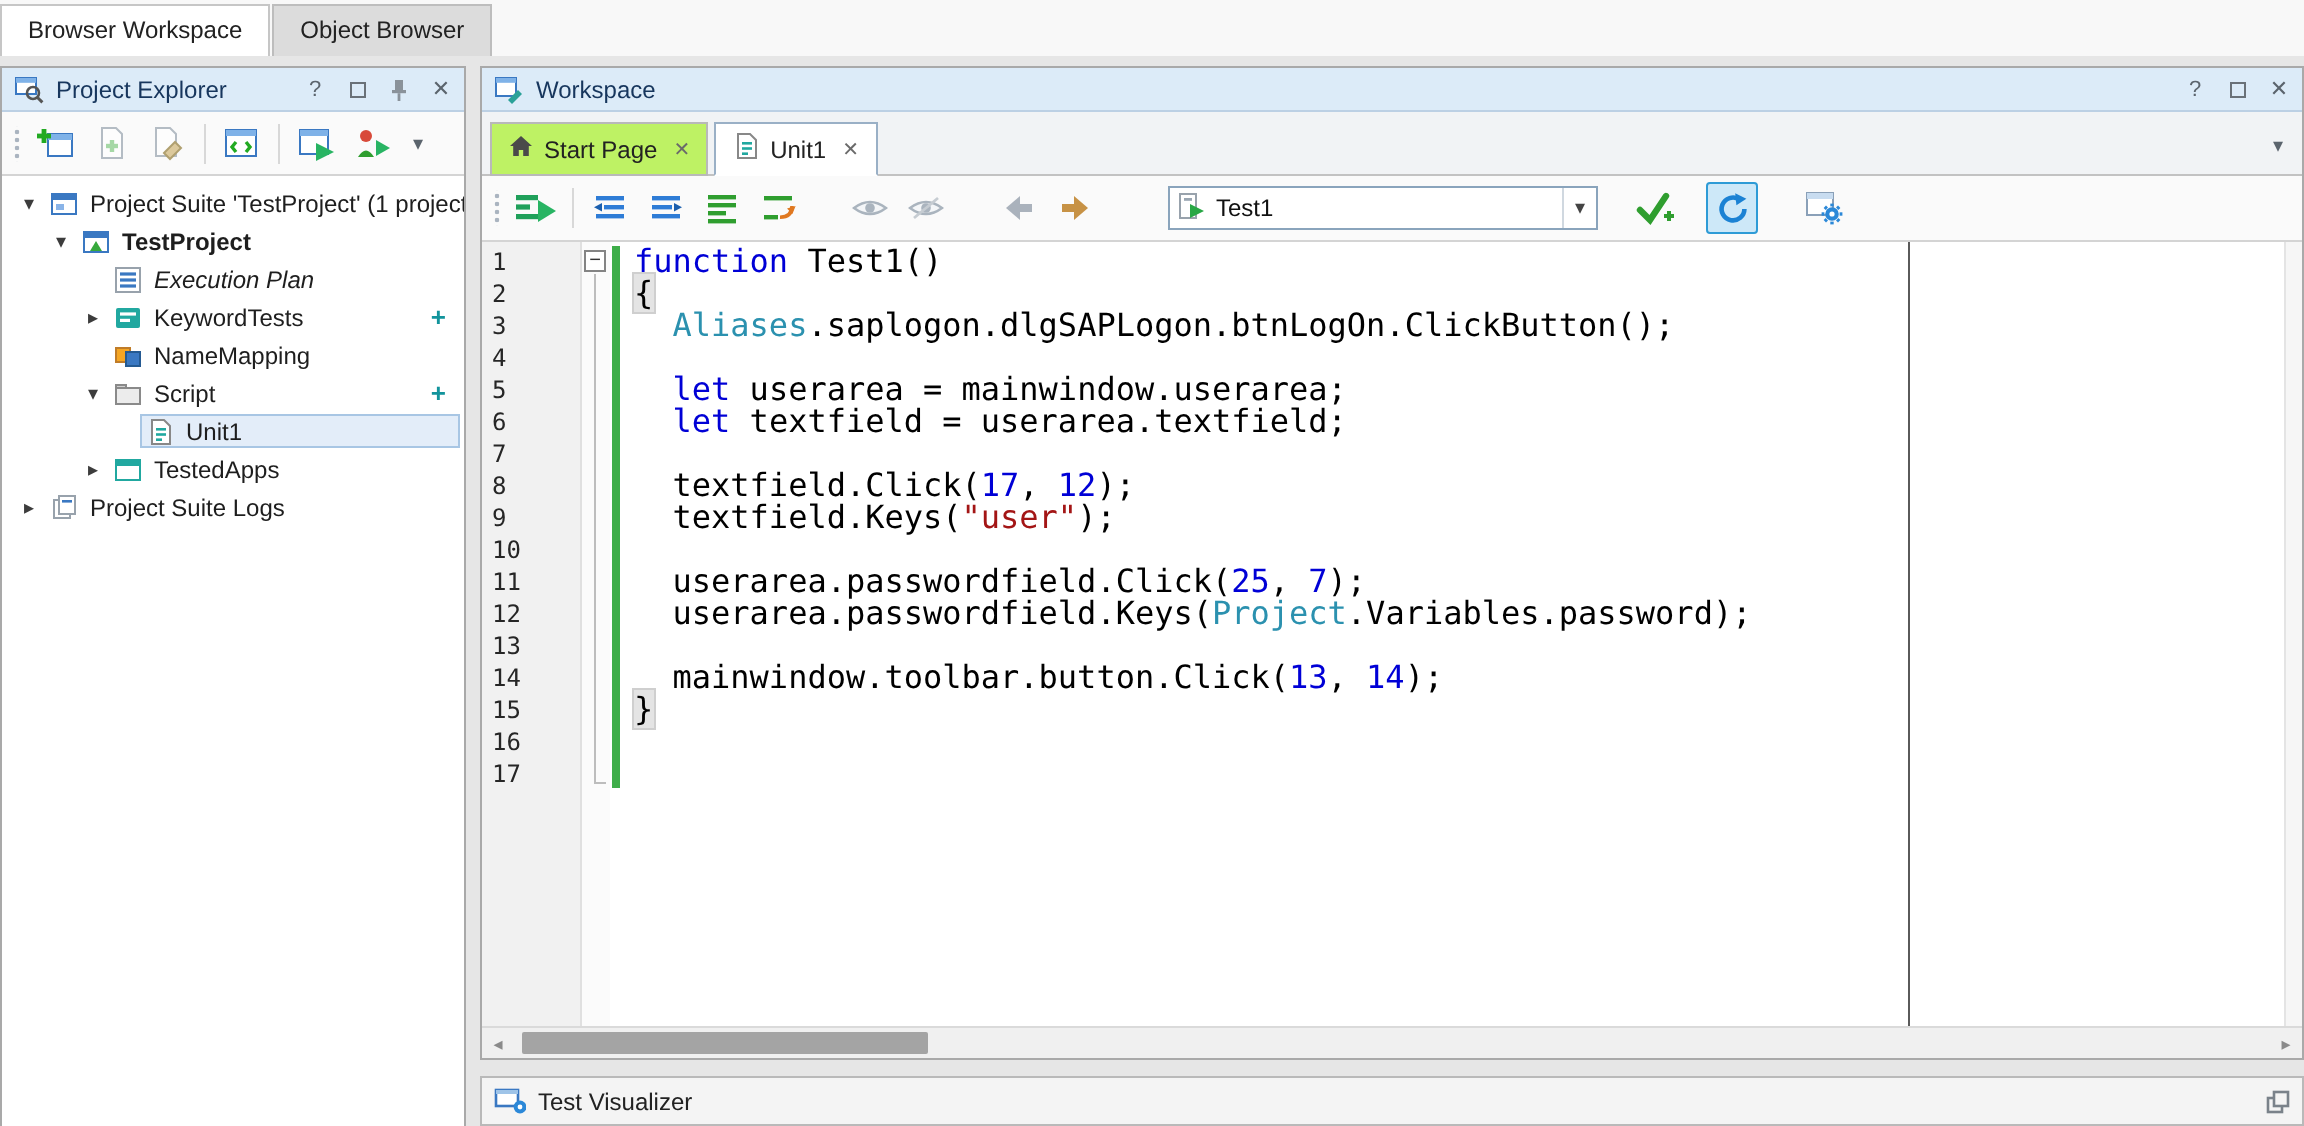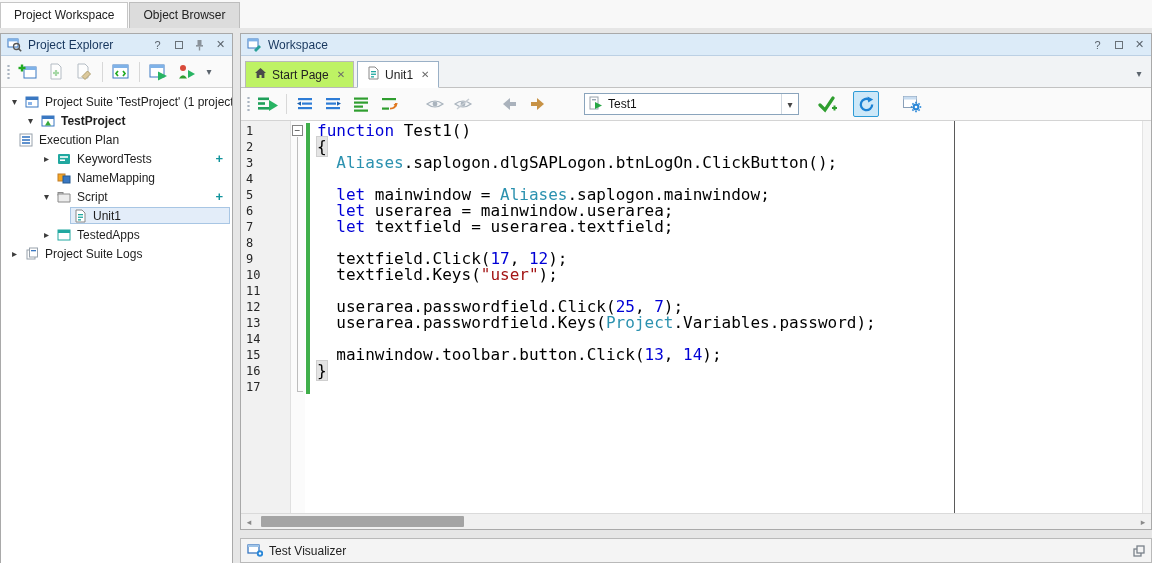--- a/index.html
+++ b/index.html
@@ -84,21 +84,21 @@
 
   
   .visualizer { margin-top:8px; height:25px; background:#f4f4f4; border:1px solid #b9b9b9; display:flex; align-items:center; padding:0 6px; }
   .visualizer .vlabel { margin-left:6px; color:#222; }
   .vfloat { margin-left:auto; display:flex; align-items:center; }
 </style>
 </head>
 <body>
 
 <div class="top-tabbar" id="topTabs">
-    <div class="top-tab active">Project Workspace</div>
+    <div class="top-tab active">Browser Workspace</div>
     <div class="top-tab">Object Browser</div>
   </div>
 
 <div class="left-panel">
   <div class="panel-header">
     <span class="ticon">
       <svg width="15" height="15">
           <rect x="1" y="2" width="10" height="8" fill="#fff" stroke="#3a78c2"></rect>
           <rect x="1" y="2" width="10" height="2.4" fill="#7fb2e8"></rect>
           <circle cx="9.5" cy="9.5" r="3" fill="none" stroke="#555" stroke-width="1.3"></circle>
@@ -195,21 +195,21 @@
           <span class="ticon">
             <svg width="14" height="14">
               <rect x="1" y="2" width="12" height="10" fill="#fff" stroke="#3a78c2"></rect>
               <rect x="1" y="2" width="12" height="3" fill="#3a78c2"></rect>
               <polygon points="4,11.5 7,6.5 10,11.5" fill="#37a93c"></polygon>
             </svg>
           </span>
           <span class="tlabel">TestProject</span>
         </span>
       </div>
-      <div class="tree-row" style="">
+      <div class="tree-row" style="padding-left: 38px; font-style: italic;">
         <span class="chev"></span>
         <span class="trow-content">
           <span class="ticon">
             <svg width="14" height="14">
               <rect x="1" y="1" width="12" height="12" fill="#fff" stroke="#98a2ac"></rect>
               <rect x="3" y="3.2" width="8" height="1.6" fill="#3a78c2"></rect>
               <rect x="3" y="6.2" width="8" height="1.6" fill="#3a78c2"></rect>
               <rect x="3" y="9.2" width="8" height="1.6" fill="#3a78c2"></rect>
             </svg>
           </span>
@@ -489,21 +489,20 @@
       </div>
       <div class="changecol">
         <div class="changebar"></div>
       </div>
       <div class="code" id="code">
         <div class="margin-line"></div>
       <div class="code-line"><span class="tok-k">function</span><span class="tok-p"> Test1()</span></div>
           <div class="code-line"><span class="tok-b">{</span></div>
           <div class="code-line"><span class="tok-p">  </span><span class="tok-o">Aliases</span><span class="tok-p">.saplogon.dlgSAPLogon.btnLogOn.ClickButton();</span></div>
           <div class="code-line"></div>
-          <div class="code-line"><span class="tok-p">  </span><span class="tok-k">let</span><span class="tok-p"> mainwindow = </span><span class="tok-o">Aliases</span><span class="tok-p">.saplogon.mainwindow;</span></div>
           <div class="code-line"><span class="tok-p">  </span><span class="tok-k">let</span><span class="tok-p"> userarea = mainwindow.userarea;</span></div>
           <div class="code-line"><span class="tok-p">  </span><span class="tok-k">let</span><span class="tok-p"> textfield = userarea.textfield;</span></div>
           <div class="code-line"></div>
           <div class="code-line"><span class="tok-p">  textfield.Click(</span><span class="tok-n">17</span><span class="tok-p">, </span><span class="tok-n">12</span><span class="tok-p">);</span></div>
           <div class="code-line"><span class="tok-p">  textfield.Keys(</span><span class="tok-s">"user"</span><span class="tok-p">);</span></div>
           <div class="code-line"></div>
           <div class="code-line"><span class="tok-p">  userarea.passwordfield.Click(</span><span class="tok-n">25</span><span class="tok-p">, </span><span class="tok-n">7</span><span class="tok-p">);</span></div>
           <div class="code-line"><span class="tok-p">  userarea.passwordfield.Keys(</span><span class="tok-o">Project</span><span class="tok-p">.Variables.password);</span></div>
           <div class="code-line"></div>
           <div class="code-line"><span class="tok-p">  mainwindow.toolbar.button.Click(</span><span class="tok-n">13</span><span class="tok-p">, </span><span class="tok-n">14</span><span class="tok-p">);</span></div>

